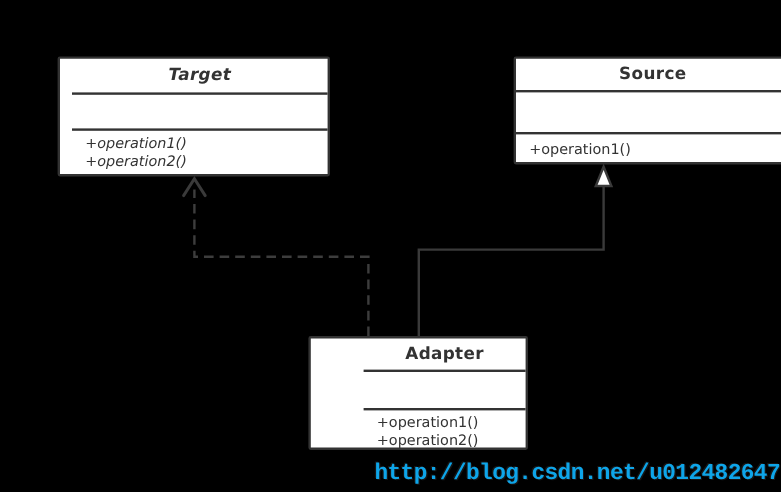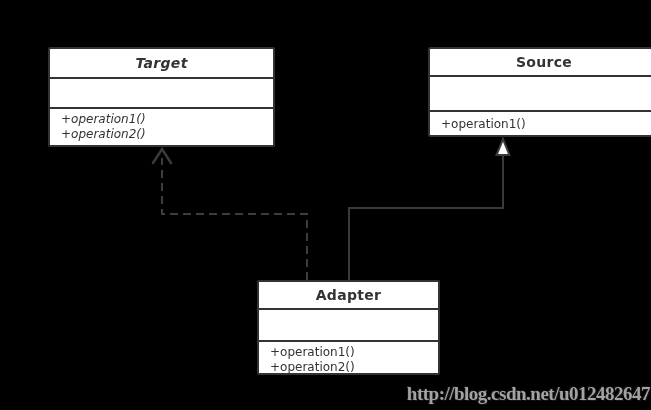--- a/index.html
+++ b/index.html
@@ -69,42 +69,42 @@
   }
   .uml-box .sec-methods {
     flex: 1 1 auto;
     padding: 3px 0 0 11px;
     font-size: 12px;
     line-height: 15px;
   }
   .italic { font-style: italic; }
 
   
-  .box-target  { left: 48px;  top: 47px;  width: 227px; height: 100px; }
+  .box-target  { left: 48px;  top: 47px;  width: 227px; height: 100px; padding-left: 10px; }
   .box-target  .sec-title  { height: 28px; }
   .box-target  .sec-attrs  { height: 28px; }
 
   .box-source  { left: 388px; top: 47px;  width: 232px; height: 90px; margin-left: 40px; }
   .box-source  .sec-title  { height: 26px; }
   .box-source  .sec-attrs  { height: 33px; }
   .box-source  .sec-methods { padding-top: 5px; }
 
-  .box-adapter { left: 257px; top: 280px; width: 183px; height: 95px; }
+  .box-adapter { left: 257px; top: 280px; width: 183px; height: 95px; padding-left: 44px; }
   .box-adapter .sec-title  { height: 26px; }
   .box-adapter .sec-attrs  { height: 30px; }
 
   .watermark {
     position: absolute;
     right: 1px;
     bottom: 5px;
-    font-family: Liberation Serif, serif;
+    font-family: Liberation Mono, monospace;
     font-size: 19px;
     font-weight: bold;
     letter-spacing: -0.5px;
-    color: #a3a3a3;
+    color: #0ea5e9;
     text-shadow: 1px 1px 0 #161616, -1px -1px 0 #161616;
     white-space: nowrap;
   }
 </style>
 </head>
 <body>
 
 <div class="canvas">
 
   <svg class="arrows" width="651" height="410" viewBox="0 0 651 410" xmlns="http://www.w3.org/2000/svg">

